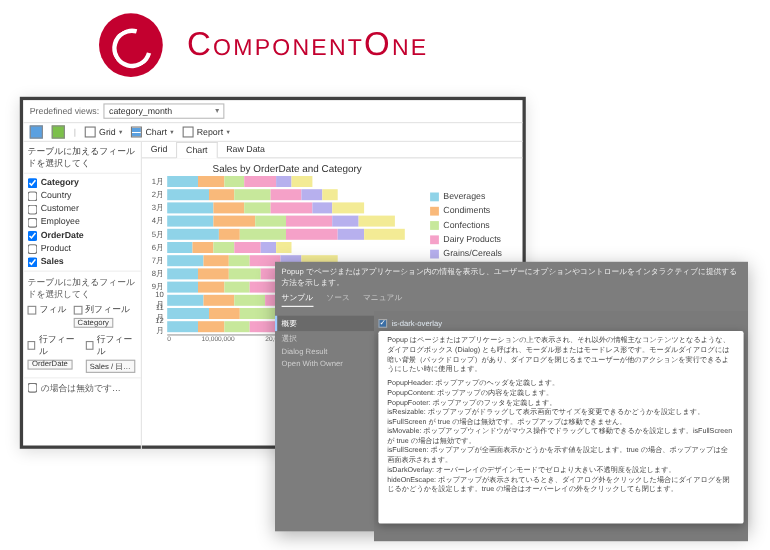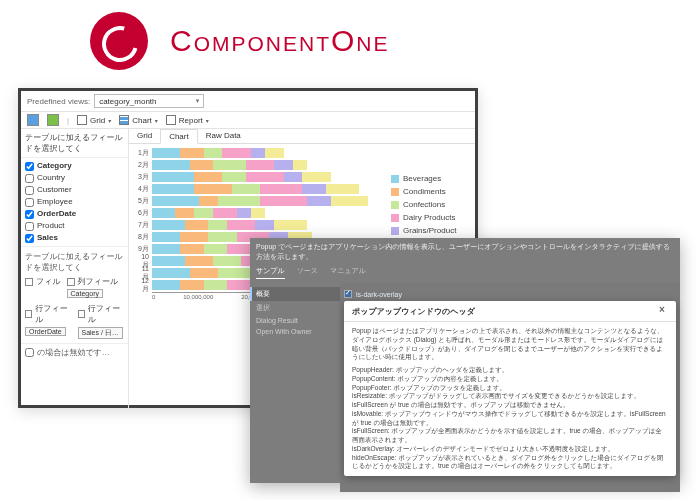--- a/index.html
+++ b/index.html
@@ -194,20 +194,21 @@
       </div>
     </div>
     <div class="plot">
       <div class="tabsA">
         <div class="tab">Grid</div>
         <div class="tab active">Chart</div>
         <div class="tab">Raw Data</div>
       </div>
       <div class="chartwrap">
         <div class="chartarea">
+          <div class="chart-title">Sales by OrderDate and Category</div>
           <div class="bars" id="bars">
               <div class="barrow">
                 <div class="ylab">1月</div>
                 <div class="barstack">
                   <div class="seg c-bev" style="width: 12%;"></div>
                   <div class="seg c-cond" style="width: 10%;"></div>
                   <div class="seg c-conf" style="width: 8%;"></div>
                   <div class="seg c-dairy" style="width: 12%;"></div>
                   <div class="seg c-gc" style="width: 6%;"></div>
                   <div class="seg c-meat" style="width: 8%;"></div>
@@ -355,21 +356,21 @@
             <div class="li">
               <span class="sw c-conf"></span>
               <span>Confections</span>
             </div>
             <div class="li">
               <span class="sw c-dairy"></span>
               <span>Dairy Products</span>
             </div>
             <div class="li">
               <span class="sw c-gc"></span>
-              <span>Grains/Product</span>
+              <span>Grains/Cereals</span>
             </div>
             <div class="li">
               <span class="sw c-meat"></span>
               <span>Meat/Poultry</span>
             </div>
           </div>
       </div>
     </div>
   </div>
 </div>
@@ -387,24 +388,20 @@
         <div class="si">選択</div>
         <div class="si">Dialog Result</div>
         <div class="si">Open With Owner</div>
       </div>
     <div class="stage">
       <div class="overlay-lab">
         <span class="chk"></span>
         <span>is-dark-overlay</span>
       </div>
       <div class="dialog">
-        <div class="dlg-head">
-          <span>ポップアップウィンドウのヘッダ</span>
-          <span class="dlg-close">×</span>
-        </div>
         <div class="dlg-body">
           <p>Popup はページまたはアプリケーションの上で表示され、それ以外の情報主なコンテンツとなるような、ダイアログボックス (Dialog) とも呼ばれ、モーダル形またはモードレス形です。モーダルダイアログには暗い背景（バックドロップ）があり、ダイアログを閉じるまでユーザーが他のアクションを実行できるようにしたい時に使用します。</p>
           <p style="white-space:pre-line">PopupHeader: ポップアップのヘッダを定義します。
 PopupContent: ポップアップの内容を定義します。
 PopupFooter: ポップアップのフッタを定義します。
 isResizable: ポップアップがドラッグして表示画面でサイズを変更できるかどうかを設定します。isFullScreen が true の場合は無効です。ポップアップは移動できません。
 isMovable: ポップアップウィンドウがマウス操作でドラッグして移動できるかを設定します。isFullScreen が true の場合は無効です。
 isFullScreen: ポップアップが全画面表示かどうかを示す値を設定します。true の場合、ポップアップは全画面表示されます。
 isDarkOverlay: オーバーレイのデザインモードでゼロより大きい不透明度を設定します。
 hideOnEscape: ポップアップが表示されているとき、ダイアログ外をクリックした場合にダイアログを閉じるかどうかを設定します。true の場合はオーバーレイの外をクリックしても閉じます。</p>

